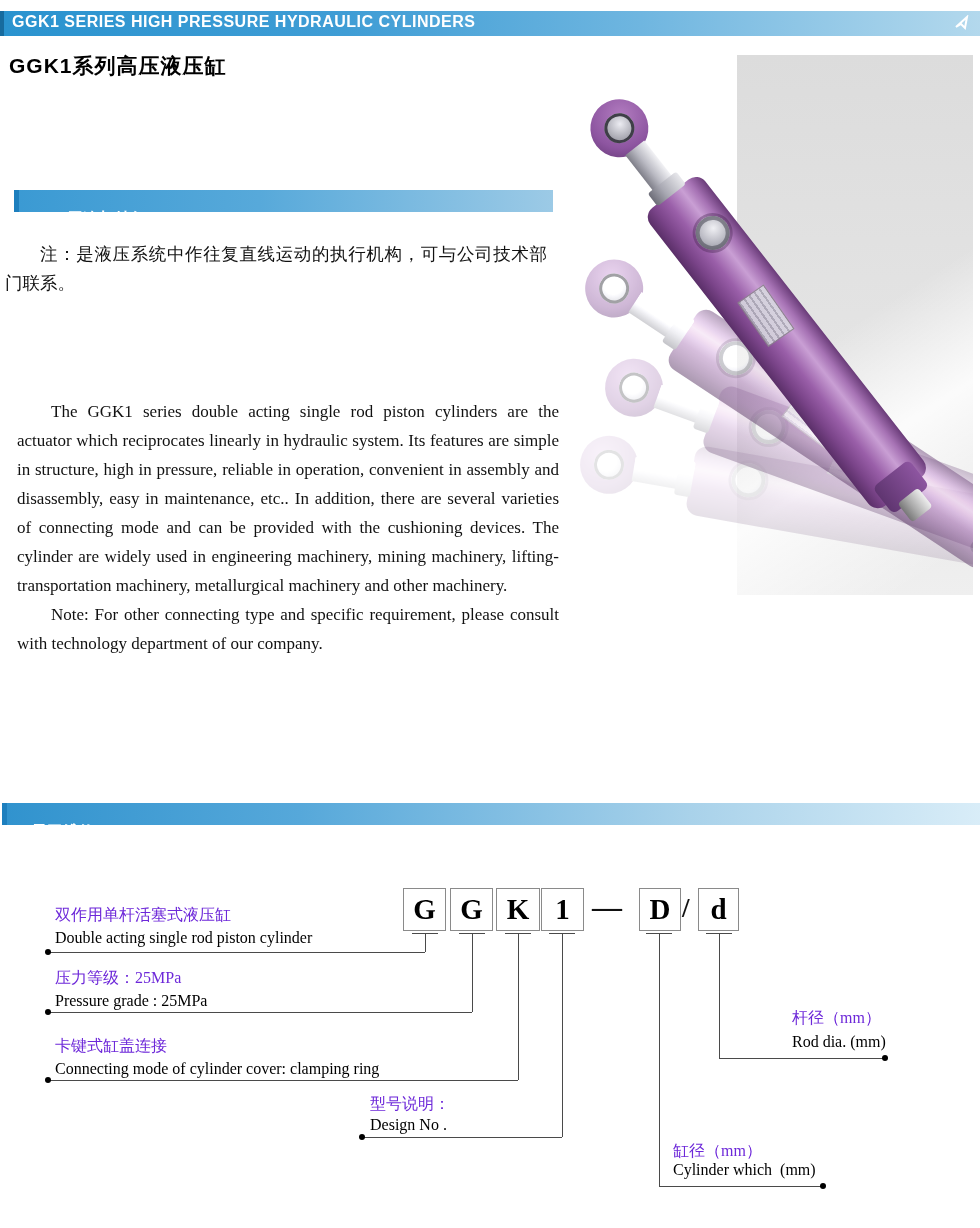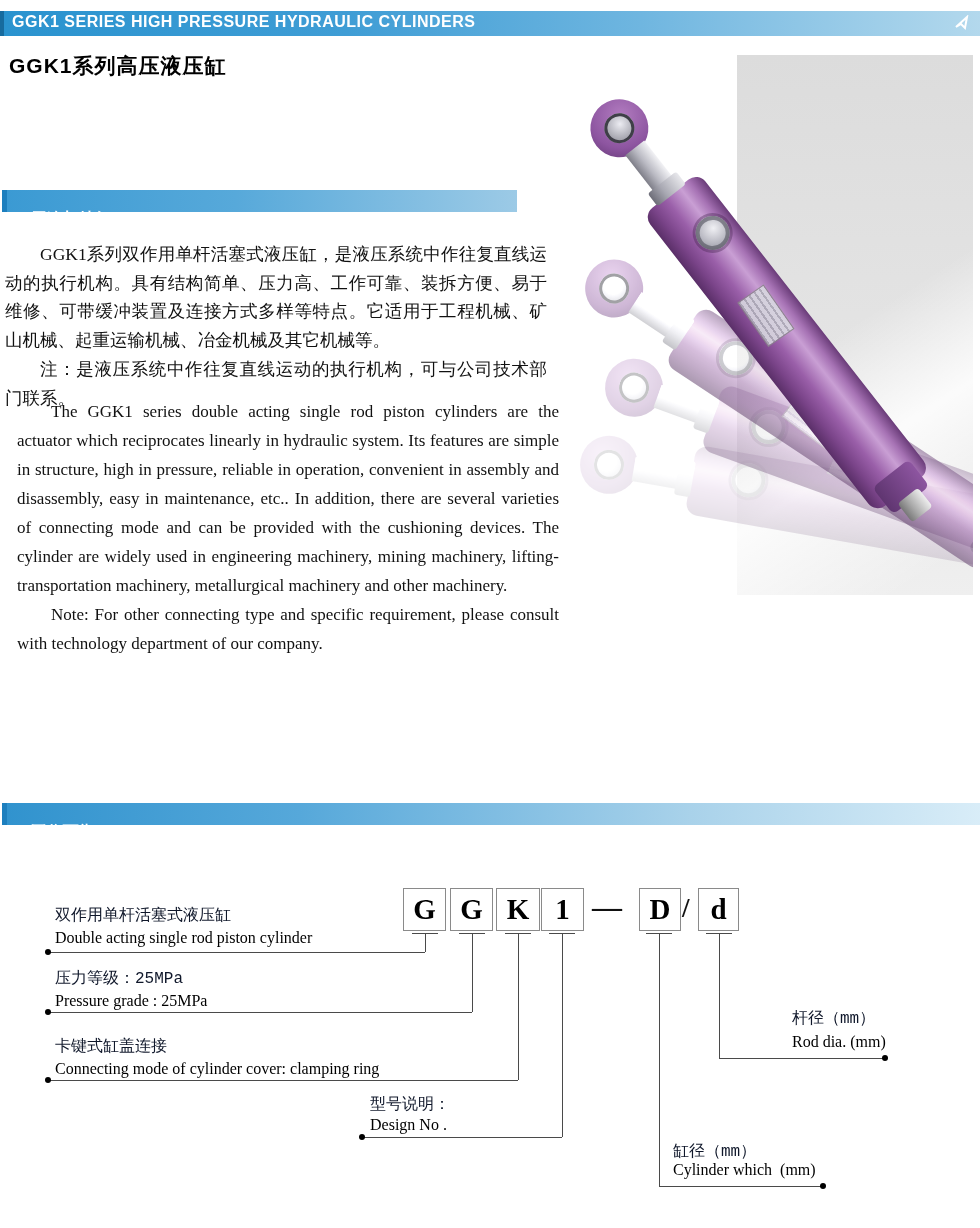--- a/index.html
+++ b/index.html
@@ -13,21 +13,21 @@
   .topbar-title{position:absolute;left:8px;top:2px;font-size:16px;font-weight:bold;color:#fff;letter-spacing:.5px;white-space:pre;}
   .corner-icon{position:absolute;right:12px;top:4px;width:18px;height:16px;}
 
   
   .page-title{position:absolute;left:9px;top:52px;font-size:21px;font-weight:bold;color:#000;letter-spacing:1px;}
 
   
   .secbar{position:absolute;height:22px;border-left:5px solid #1d7fbe;color:#fff;white-space:pre;}
   .secbar .zh{font-size:16px;font-weight:bold;vertical-align:top;line-height:22px;}
   .secbar .en{font-size:15px;font-weight:bold;vertical-align:top;line-height:22px;letter-spacing:.5px;}
-  .secbar1{left:2px;top:190px;width:510px;background:linear-gradient(90deg,#3b9ad3 0%,#57a9da 45%,#9ccae6 100%);}
+  .secbar1{left:14px;top:190px;width:510px;background:linear-gradient(90deg,#3b9ad3 0%,#57a9da 45%,#9ccae6 100%);padding-left:24px;}
   .secbar2{left:2px;top:803px;width:976px;background:linear-gradient(90deg,#3193ce 0%,#56a8da 30%,#a9d2ea 70%,#d9edf8 100%);}
   .secbar span{padding-left:6px;}
 
   
   .para{position:absolute;left:5px;width:542px;text-align:justify;}
   .para p{margin:0;text-indent:2em;}
   .para-zh{top:240px;font-size:17.5px;line-height:28.7px;font-family:"Liberation Serif","DejaVu Serif",serif;}
   .para-en{top:397px;font-size:17px;line-height:29px;font-family:"Liberation Serif","DejaVu Serif",serif;margin-left:12px;}
 
   
@@ -65,21 +65,21 @@
 
   
   .codebox{position:absolute;top:888px;height:41px;border:1px solid #8a8a8a;background:#fff;
            font-family:"Liberation Serif","DejaVu Serif",serif;font-weight:bold;font-size:29px;
            text-align:center;line-height:41px;color:#000;}
   .sep{position:absolute;font-family:"Liberation Serif","DejaVu Serif",serif;font-weight:bold;color:#111;}
   .tick{position:absolute;height:0;border-top:1px solid #4a4a4a;width:26px;top:933px;}
   .vline{position:absolute;width:0;border-left:1px solid #4a4a4a;}
   .hline{position:absolute;height:0;border-top:1px solid #4a4a4a;}
   .dot{position:absolute;width:6px;height:6px;border-radius:50%;background:#000;}
-  .dlabel-zh{position:absolute;font-size:16px;color:#0f172a;font-family:Liberation Mono, monospace;}
+  .dlabel-zh{position:absolute;font-size:16px;color:#6d28d9;font-family:Liberation Serif, serif;}
   .dlabel-en{position:absolute;font-size:16px;color:#000;font-family:"Liberation Serif","DejaVu Serif",serif;white-space:pre;}
 </style>
 </head>
 <body>
 
 <div class="page">
 
   <div class="topbar">
     <div class="topbar-title">GGK1 SERIES HIGH PRESSURE HYDRAULIC CYLINDERS</div>
     <svg class="corner-icon" viewBox="0 0 18 16">
@@ -134,31 +134,30 @@
         <div class="tailblock"></div>
         <div class="tail"></div>
     </div>
   </div>
 
   <div class="secbar secbar1">
     <span class="zh">用途与特征 </span><span class="en">/ APPLICATIONS  &amp;  FEATURES</span>
   </div>
 
   <div class="para para-zh">
-    <p>GGK1系列双作用单杆活塞式液压缸，是液压系统中作往复直线运动的执行机构。具有结构简单、压力高、工作可靠、装拆方便、易于维修、可带缓冲装置及连接方式多样等特点。它适用于工程机械、矿山机械、起重运输机械、冶金机械及其它机械等。</p>
     <p>注：是液压系统中作往复直线运动的执行机构，可与公司技术部门联系。</p>
   </div>
 
   <div class="para para-en">
     <p>The GGK1 series double acting single rod piston cylinders are the actuator which reciprocates linearly in hydraulic system. Its features are simple in structure, high in pressure, reliable in operation, convenient in assembly and disassembly, easy in maintenance, etc.. In addition, there are several varieties of connecting mode and can be provided with the cushioning devices. The cylinder are widely used in engineering machinery, mining machinery, lifting-transportation machinery, metallurgical machinery and other machinery.</p>
     <p>Note: For other connecting type and specific requirement, please consult with technology department of our company.</p>
   </div>
 
   <div class="secbar secbar2">
-    <span class="zh">工作可靠 </span><span class="en"> / MODEL CODE</span>
+    <span class="zh">易于维修 </span><span class="en"> / MODEL CODE</span>
   </div>
 
   <div class="codebox" style="left:403px;width:41px;">G</div>
   <div class="codebox" style="left:450px;width:41px;">G</div>
   <div class="codebox" style="left:496px;width:42px;">K</div>
   <div class="codebox" style="left:541px;width:41px;">1</div>
   <div class="codebox" style="left:639px;width:40px;">D</div>
   <div class="codebox" style="left:698px;width:39px;">d</div>
   <span class="sep" style="left:592px;top:890px;font-size:30px;">—</span>
   <span class="sep" style="left:682px;top:893px;font-size:27px;">/</span>

